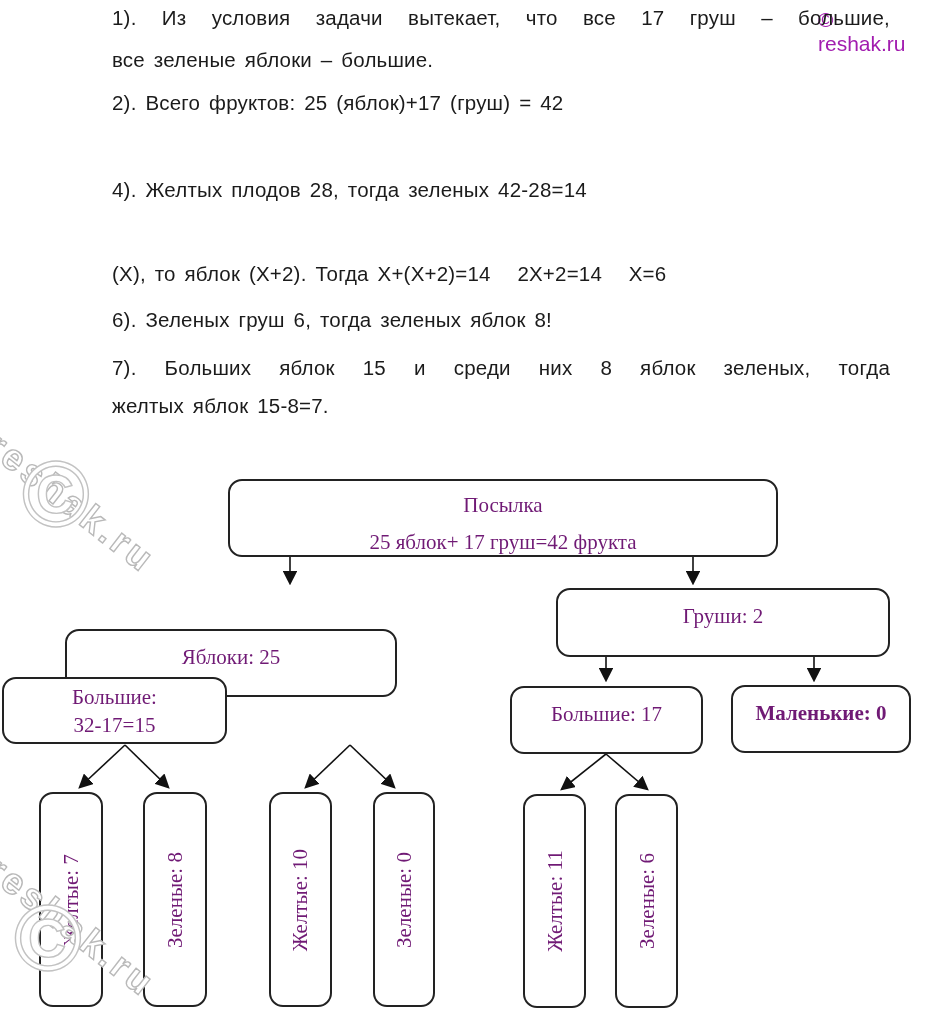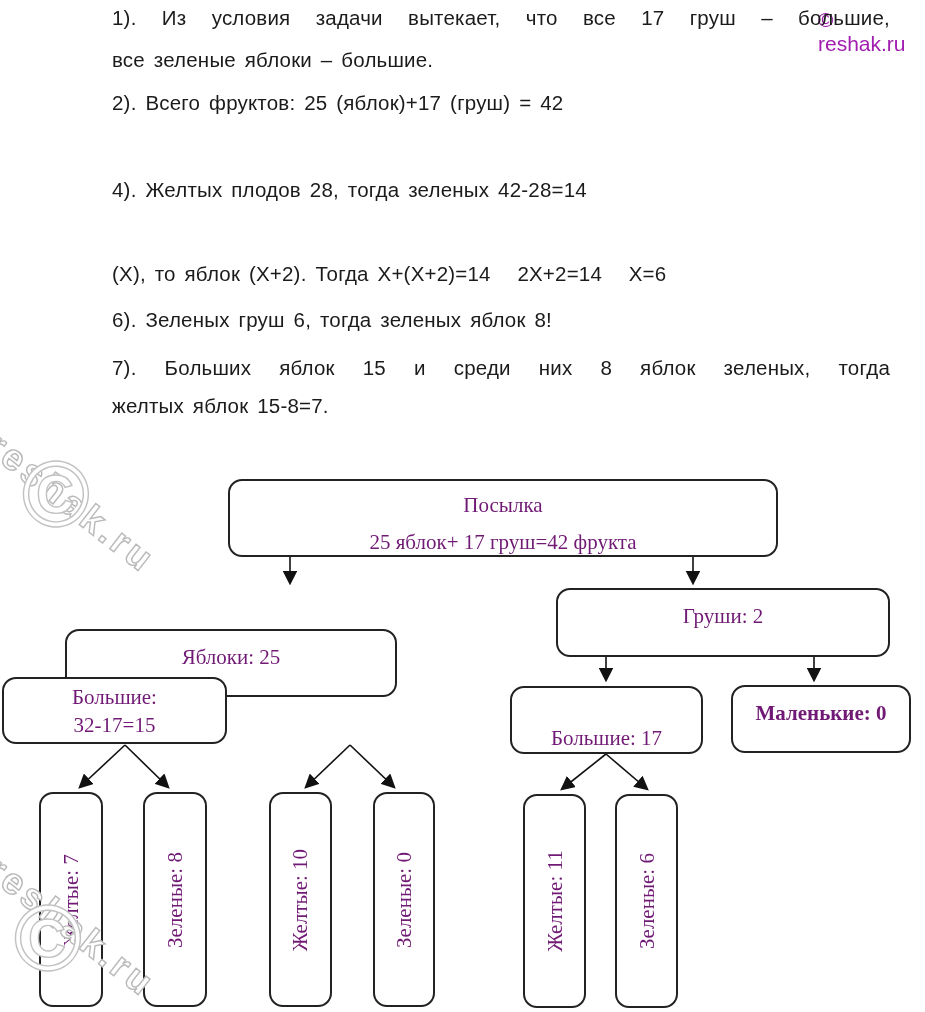--- a/index.html
+++ b/index.html
@@ -80,21 +80,21 @@
   <div class="box" style="left:556px;top:588px;width:334px;height:69px;padding-top:12px;">
     <div class="ln">Груши: 2</div>
   </div>
 
   <div class="box" style="left:2px;top:677px;width:225px;height:67px;padding-top:4px;text-align:right;">
     <div class="ln">Большие:</div>
     <div class="ln">32-17=15</div>
   </div>
 
 
-  <div class="box" style="left:510px;top:686px;width:193px;height:68px;padding-top:12px;justify-content:flex-end;">
+  <div class="box" style="left:510px;top:686px;width:193px;height:68px;padding-top:12px;">
     <div class="ln">Большие: 17</div>
   </div>
 
   <div class="box" style="left:731px;top:685px;width:180px;height:68px;padding-top:12px;font-weight:bold;">
     <div class="ln">Маленькие: 0</div>
   </div>
 
   <div class="box leaf" style="left:39px;top:792px;width:64px;height:215px;">
     <div class="ln">Желтые: 7</div>
   </div>

